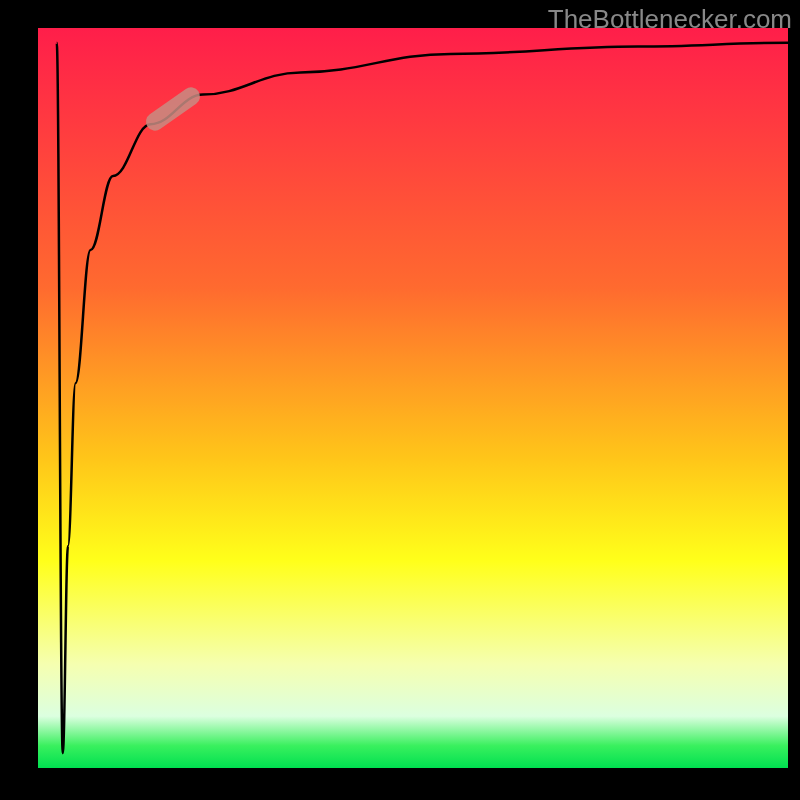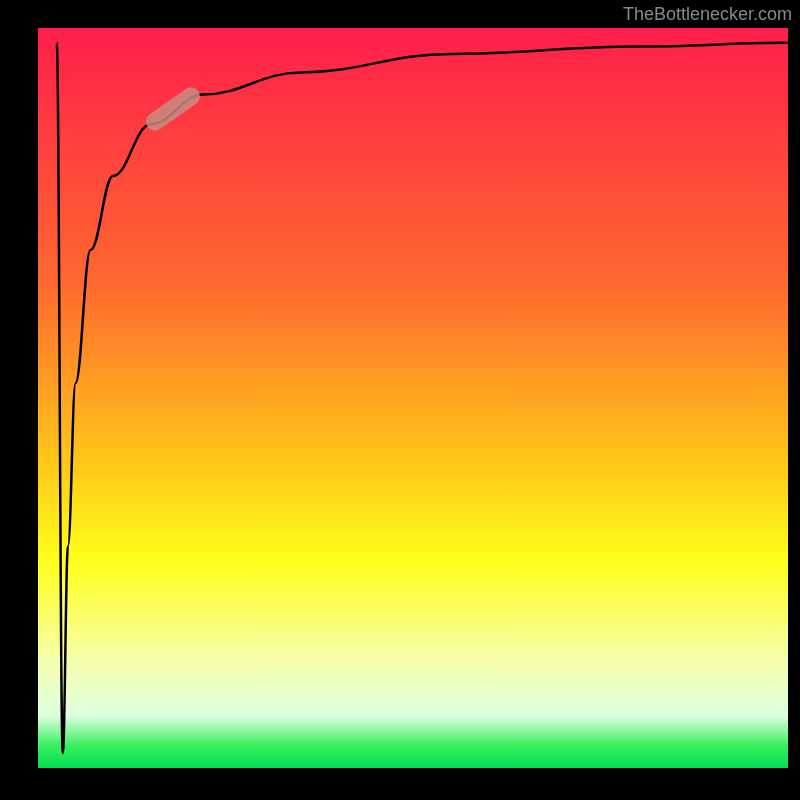--- a/index.html
+++ b/index.html
@@ -12,21 +12,21 @@
     height: 800px;
     background: #000;
     position: relative;
     font-family: Arial, Helvetica, sans-serif;
   }
   .watermark {
     position: absolute;
     top: 4px;
     right: 8px;
     color: #888;
-    font-size: 18px;
+    font-size: 26px;
     font-weight: 500;
     z-index: 10;
   }
   .plot-area {
     position: absolute;
     top: 28px;
     left: 38px;
     width: 750px;
     height: 740px;
     overflow: hidden;

